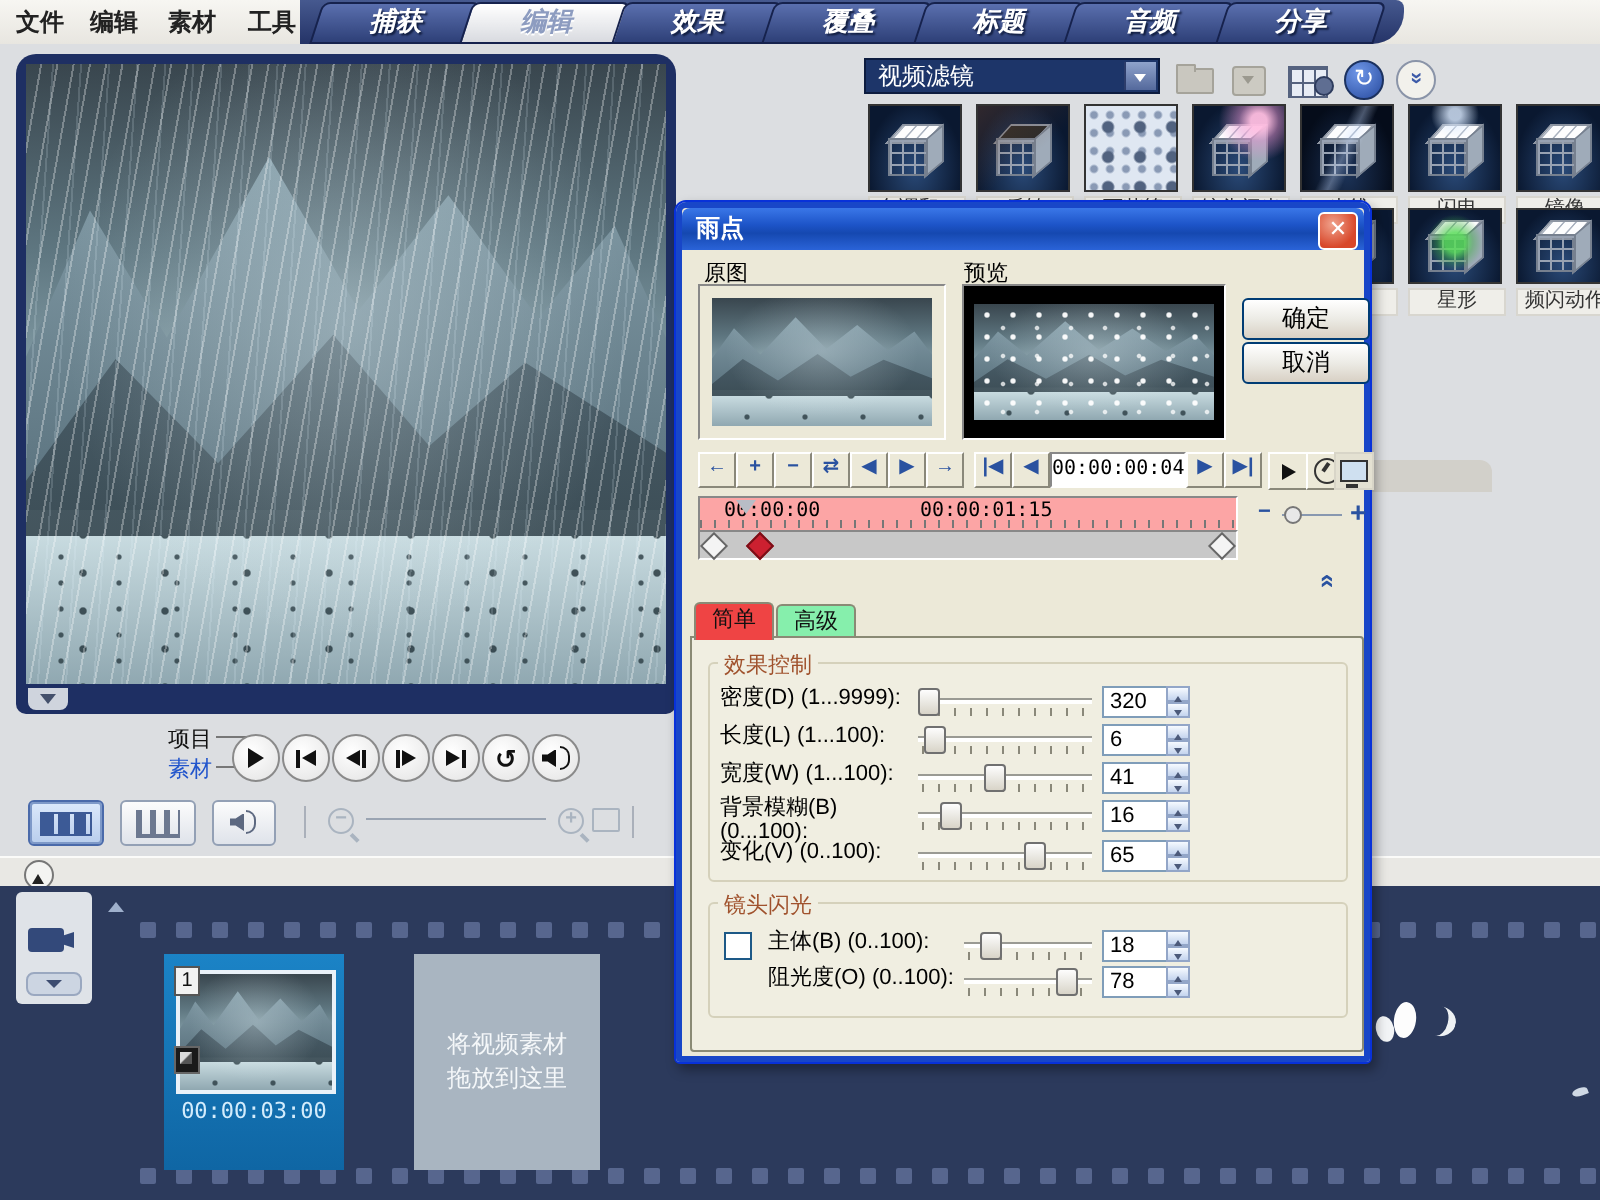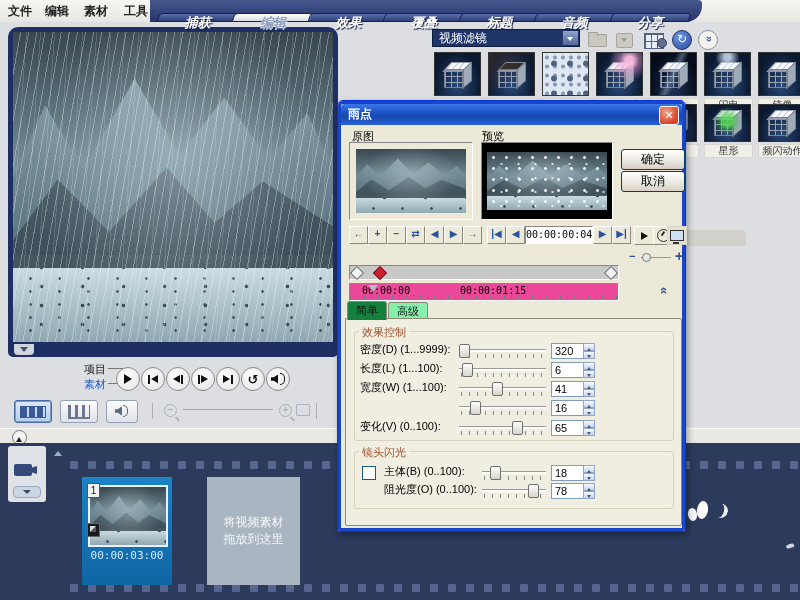--- a/index.html
+++ b/index.html
@@ -7,21 +7,21 @@
        font-family:"Liberation Sans","DejaVu Sans",sans-serif;font-size:12px;color:#111;}
 
   
   .menubar{position:absolute;left:0;top:0;width:800px;height:22px;
            background:linear-gradient(#f7f6f2,#e8e6e0);}
   .menu-item{position:absolute;top:3px;font-weight:bold;font-size:12px;color:#222;cursor:default;}
 
   
   .tabstrip{position:absolute;left:150px;top:0;width:552px;height:22px;
             background:linear-gradient(#46598f,#243367);border-radius:0 4px 16px 0;
-            display:flex;padding:12px 14px 0 10px;box-sizing:border-box;}
+            display:flex;padding:0 14px 0 10px;box-sizing:border-box;}
   .ttab{flex:1;position:relative;text-align:center;line-height:21px;}
   .ttab::before{content:"";position:absolute;inset:1px -2px 0 -2px;transform:skewX(-18deg);
             background:linear-gradient(#5a6fae,#2e4078);border:1px solid #16224d;border-radius:4px 4px 0 0;}
   .ttab span{position:relative;z-index:1;color:#fff;font-weight:bold;font-style:italic;font-size:13px;
             text-shadow:1px 1px 1px #101c3d;}
   .ttab.active::before{background:linear-gradient(#ffffff,#d9dbe0);}
   .ttab.active span{color:#8d9cc0;text-shadow:0 1px 0 #fff;}
 
   
   .combo{position:absolute;left:432px;top:29px;width:148px;height:18px;background:#1d3569;
@@ -168,33 +168,33 @@
   .kbtn{position:absolute;width:17px;height:16px;background:#ece9d8;border:1px solid;border-color:#fff #8a887a #8a887a #fff;
         text-align:center;line-height:14px;font-size:10px;color:#2a52a0;font-weight:bold;}
   .kbtn .bico{color:#2a52a0;}
   .tc-box{position:absolute;width:66px;height:16px;background:#fff;border:1px solid;border-color:#888 #fff #fff #888;
         font-family:"DejaVu Sans Mono",monospace;font-size:10px;line-height:16px;text-align:center;color:#000;}
   .playblk{position:absolute;width:18px;height:17px;background:#ece9d8;border:1px solid;border-color:#fff #8a887a #8a887a #fff;display:flex;align-items:center;justify-content:center;}
   .gauge{position:relative;width:11px;height:11px;border:1.5px solid #333;border-radius:50%;}
   .gauge::after{content:"";position:absolute;left:4px;top:1px;width:1.5px;height:5px;background:#333;transform:rotate(35deg);}
   .monic{position:relative;width:12px;height:9px;border:1.5px solid #333;background:#cfe0f0;}
   .monic::after{content:"";position:absolute;left:2px;bottom:-4px;width:6px;height:2px;background:#333;}
-  .ruler{position:absolute;background:#ec4899;border:1px solid;border-color:#888 #fff #fff #888;margin-top:35px;}
+  .ruler{position:absolute;background:#fca5a5;border:1px solid;border-color:#888 #fff #fff #888;}
   .ruler .ticks{position:absolute;left:0;right:0;bottom:1px;height:4px;background-image:repeating-linear-gradient(90deg,#777 0 1px,transparent 1px 7px);}
   .ruler .rl{position:absolute;top:1px;font-size:10px;color:#000;font-family:"DejaVu Sans Mono",monospace;}
   .scrub{position:absolute;border:5px solid transparent;border-top:7px solid #b8bdc6;}
   .kfstrip{position:absolute;background:#c8c8c8;border:1px solid;border-color:#888 #fff #fff #888;}
   .dia{position:absolute;width:8px;height:8px;transform:rotate(45deg);background:#f4f4f4;border:1px solid #666;top:2px;}
   .dia.red{background:#cc2030;border-color:#7a1018;}
   .dzoom-g{position:absolute;height:1px;background:#8898b0;}
   .dzoom-t{position:absolute;width:7px;height:7px;border-radius:50%;background:#e8e8e8;border:1px solid #777;}
   .bluetxt{color:#2a52a0;font-weight:bold;}
   .chev-up{position:absolute;color:#2a52a0;font-weight:bold;font-size:13px;transform:rotate(90deg);}
   .dtab{position:absolute;height:17px;background:#86efac;border:1px solid #8a8a75;border-bottom:none;border-radius:3px 3px 0 0;text-align:center;font-size:11px;line-height:16px;padding:0 8px;}
-  .dtab.active{background:#15803d;height:18px;z-index:2;}
+  .dtab.active{background:#ef4444;height:18px;z-index:2;}
   .dpanel{position:absolute;border:1px solid #8a8a75;background:#f0eee1;border-radius:0 2px 2px 2px;}
   .grp{position:absolute;border:1px solid #d5d1bb;border-radius:3px;}
   .grp-lab{position:absolute;background:#f0eee1;padding:0 3px;color:#a0522d;font-size:11px;}
   .srow{position:absolute;left:0;right:0;height:18px;}
   .slabels{position:absolute;left:14px;width:100px;font-size:11px;color:#000;line-height:12px;}
   .slider{position:absolute;left:113px;width:87px;top:0;height:16px;}
   .slider .groove{position:absolute;left:0;right:0;top:6px;height:2px;background:#fff;border-top:1px solid #9a9a93;}
   .slider .sticks{position:absolute;left:2px;right:0;top:11px;height:4px;background-image:repeating-linear-gradient(90deg,#8a887a 0 1px,transparent 1px 8px);}
   .slider .thumb{position:absolute;top:1px;width:9px;height:12px;background:linear-gradient(#fdfdfd,#d8d4c8);border:1px solid #707070;border-radius:2px;}
   .spinbox{position:absolute;left:205px;top:0;width:31px;height:16px;}
@@ -682,20 +682,24 @@
             </div>
           <div class="spinbox">
               <input value="41" style="">
             <div class="spinner">
                 <div class="sbu up"></div>
                 <div class="sbu dn"></div>
               </div>
             </div>
         </div>
         <div class="srow" style="top:79px">
+          <div class="slabels">
+              <span style="display:block">背景模糊(B)</span>
+              <span style="display:block">(0...100):</span>
+            </div>
           <div class="slider" style="top:2px">
               <div class="groove"></div>
               <div class="sticks"></div>
               <div class="thumb" style="left: calc(17% - 4px);"></div>
             </div>
           <div class="spinbox" style="top:2px">
               <input value="16" style="">
             <div class="spinner">
                 <div class="sbu up"></div>
                 <div class="sbu dn"></div>

